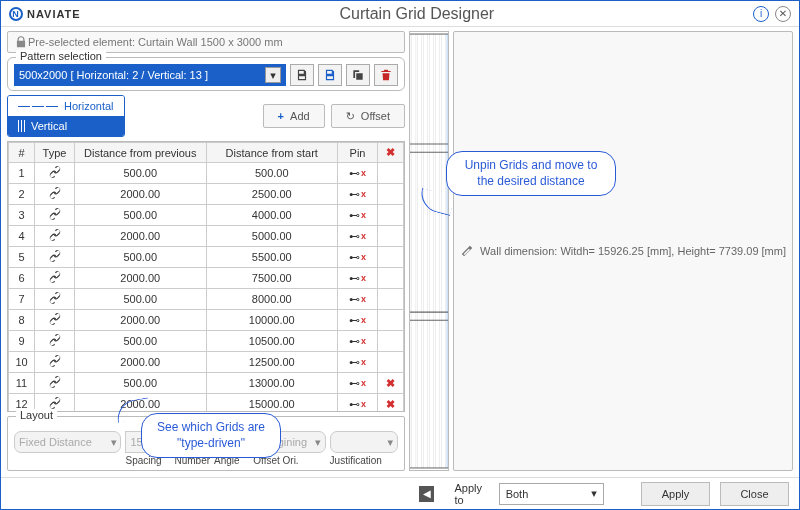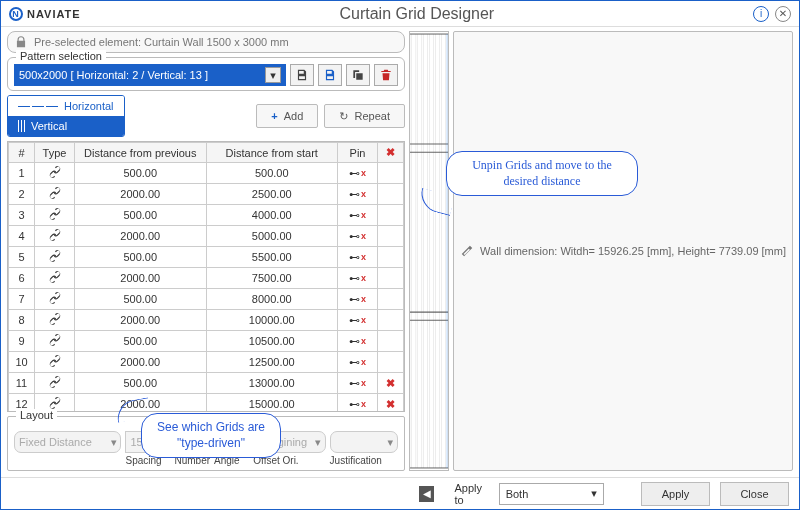--- a/index.html
+++ b/index.html
@@ -8,21 +8,21 @@
   .titlebar { height:26px; display:flex; align-items:center; padding:0 8px; border-bottom:1px solid #ddd; }
   .logo { display:flex; align-items:center; gap:4px; font-weight:600; letter-spacing:1px; }
   .logo-mark { width:14px; height:14px; border:2px solid #1a60c8; border-radius:50%; display:flex; align-items:center; justify-content:center; color:#1a60c8; font-size:9px; font-weight:700;}
   .title { flex:1; text-align:center; color:#555; font-size:16px; }
   .title-icons { display:flex; gap:6px; }
   .round-icn { width:16px; height:16px; border:1px solid #888; border-radius:50%; display:flex; align-items:center; justify-content:center; color:#555; font-size:10px; cursor:pointer;}
   .round-icn.info{ color:#1a60c8; border-color:#1a60c8;}
   .body { flex:1; display:flex; padding:4px 6px 6px 6px; gap:4px; min-height:0; }
   .left { width:398px; display:flex; flex-direction:column; gap:4px; min-height:0;}
   .right { flex:1; display:flex; flex-direction:row; gap:4px; min-height:0;}
-  .prebox { border:1px solid #bbb; border-radius:8px; padding:3px 6px; display:flex; align-items:center; gap:6px; color:#777; background:#f8f8f8;}
+  .prebox { border:1px solid #bbb; border-radius:2px; padding:3px 6px; display:flex; align-items:center; gap:0; color:#777; background:#f8f8f8;}
   .fieldset { border:1px solid #bbb; border-radius:6px; padding:6px 6px 4px 6px; position:relative;}
   .fs-legend { position:absolute; top:-8px; left:8px; background:#fff; padding:0 4px; font-size:11px; color:#333;}
   .pattern-row { display:flex; gap:4px; align-items:center;}
   .pattern-select { flex:1; height:22px; border:1px solid #1a60c8; background:#1a60c8; color:#fff; display:flex; align-items:center; justify-content:space-between; padding:0 4px; font-size:11px;}
   .pattern-select .arrow{ width:16px; height:16px; background:#eee; color:#333; display:flex; align-items:center;justify-content:center; border:1px solid #999;}
   .sqbtn { width:24px; height:22px; border:1px solid #aaa; background:#f3f3f3; display:flex; align-items:center; justify-content:center; cursor:pointer; color:#444;}
   .sqbtn.danger{ color:#c62828;}
   .tabs-row{ display:flex; align-items:center; gap:6px; }
   .tabgrp{ display:flex; border:1px solid #1a60c8; border-radius:3px; overflow:hidden;flex-direction:column;}
   .tab{ padding:4px 10px; display:flex; align-items:center; gap:6px; cursor:pointer; background:#fff; color:#1a60c8;}
@@ -134,21 +134,21 @@
             <span>Vertical</span>
           </div>
         </div>
         <div class="spacer"></div>
         <div class="pillbtn">
             <span style="color:#1a60c8;font-weight:700">+</span>
             <span>Add</span>
           </div>
         <div class="pillbtn">
             <span>↻</span>
-            <span>Repeat</span>
+            <span>Offset</span>
           </div>
       </div>
 
       <div class="grid" style="position:relative">
         <table>
           <colgroup>
               <col style="width:26px">
               <col style="width:40px">
               <col>
               <col>
@@ -387,21 +387,21 @@
       </div>
     <div style="width:20px"></div>
     <div class="btn">
         <span>Apply</span>
       </div>
     <div class="btn">
         <span>Close</span>
       </div>
   </div>
 
-  <div class="callout" style="top:150px; left:445px; width:192px;font-family:Liberation Serif, serif;">
+  <div class="callout" style="top:150px; left:445px; width:170px;">
     <span>Unpin Grids and move to the desired distance</span>
     <div class="tail" style="left:-28px; top:40px; transform:rotate(15deg)"></div>
   </div>
   <div class="callout" style="top:412px; left:140px; width:140px;">
     <span>See which Grids are "type-driven"</span>
     <div class="tail" style="left:-26px; top:-14px; transform:scaleY(-1) rotate(10deg)"></div>
   </div>
 </div>
 
 </body></html>

